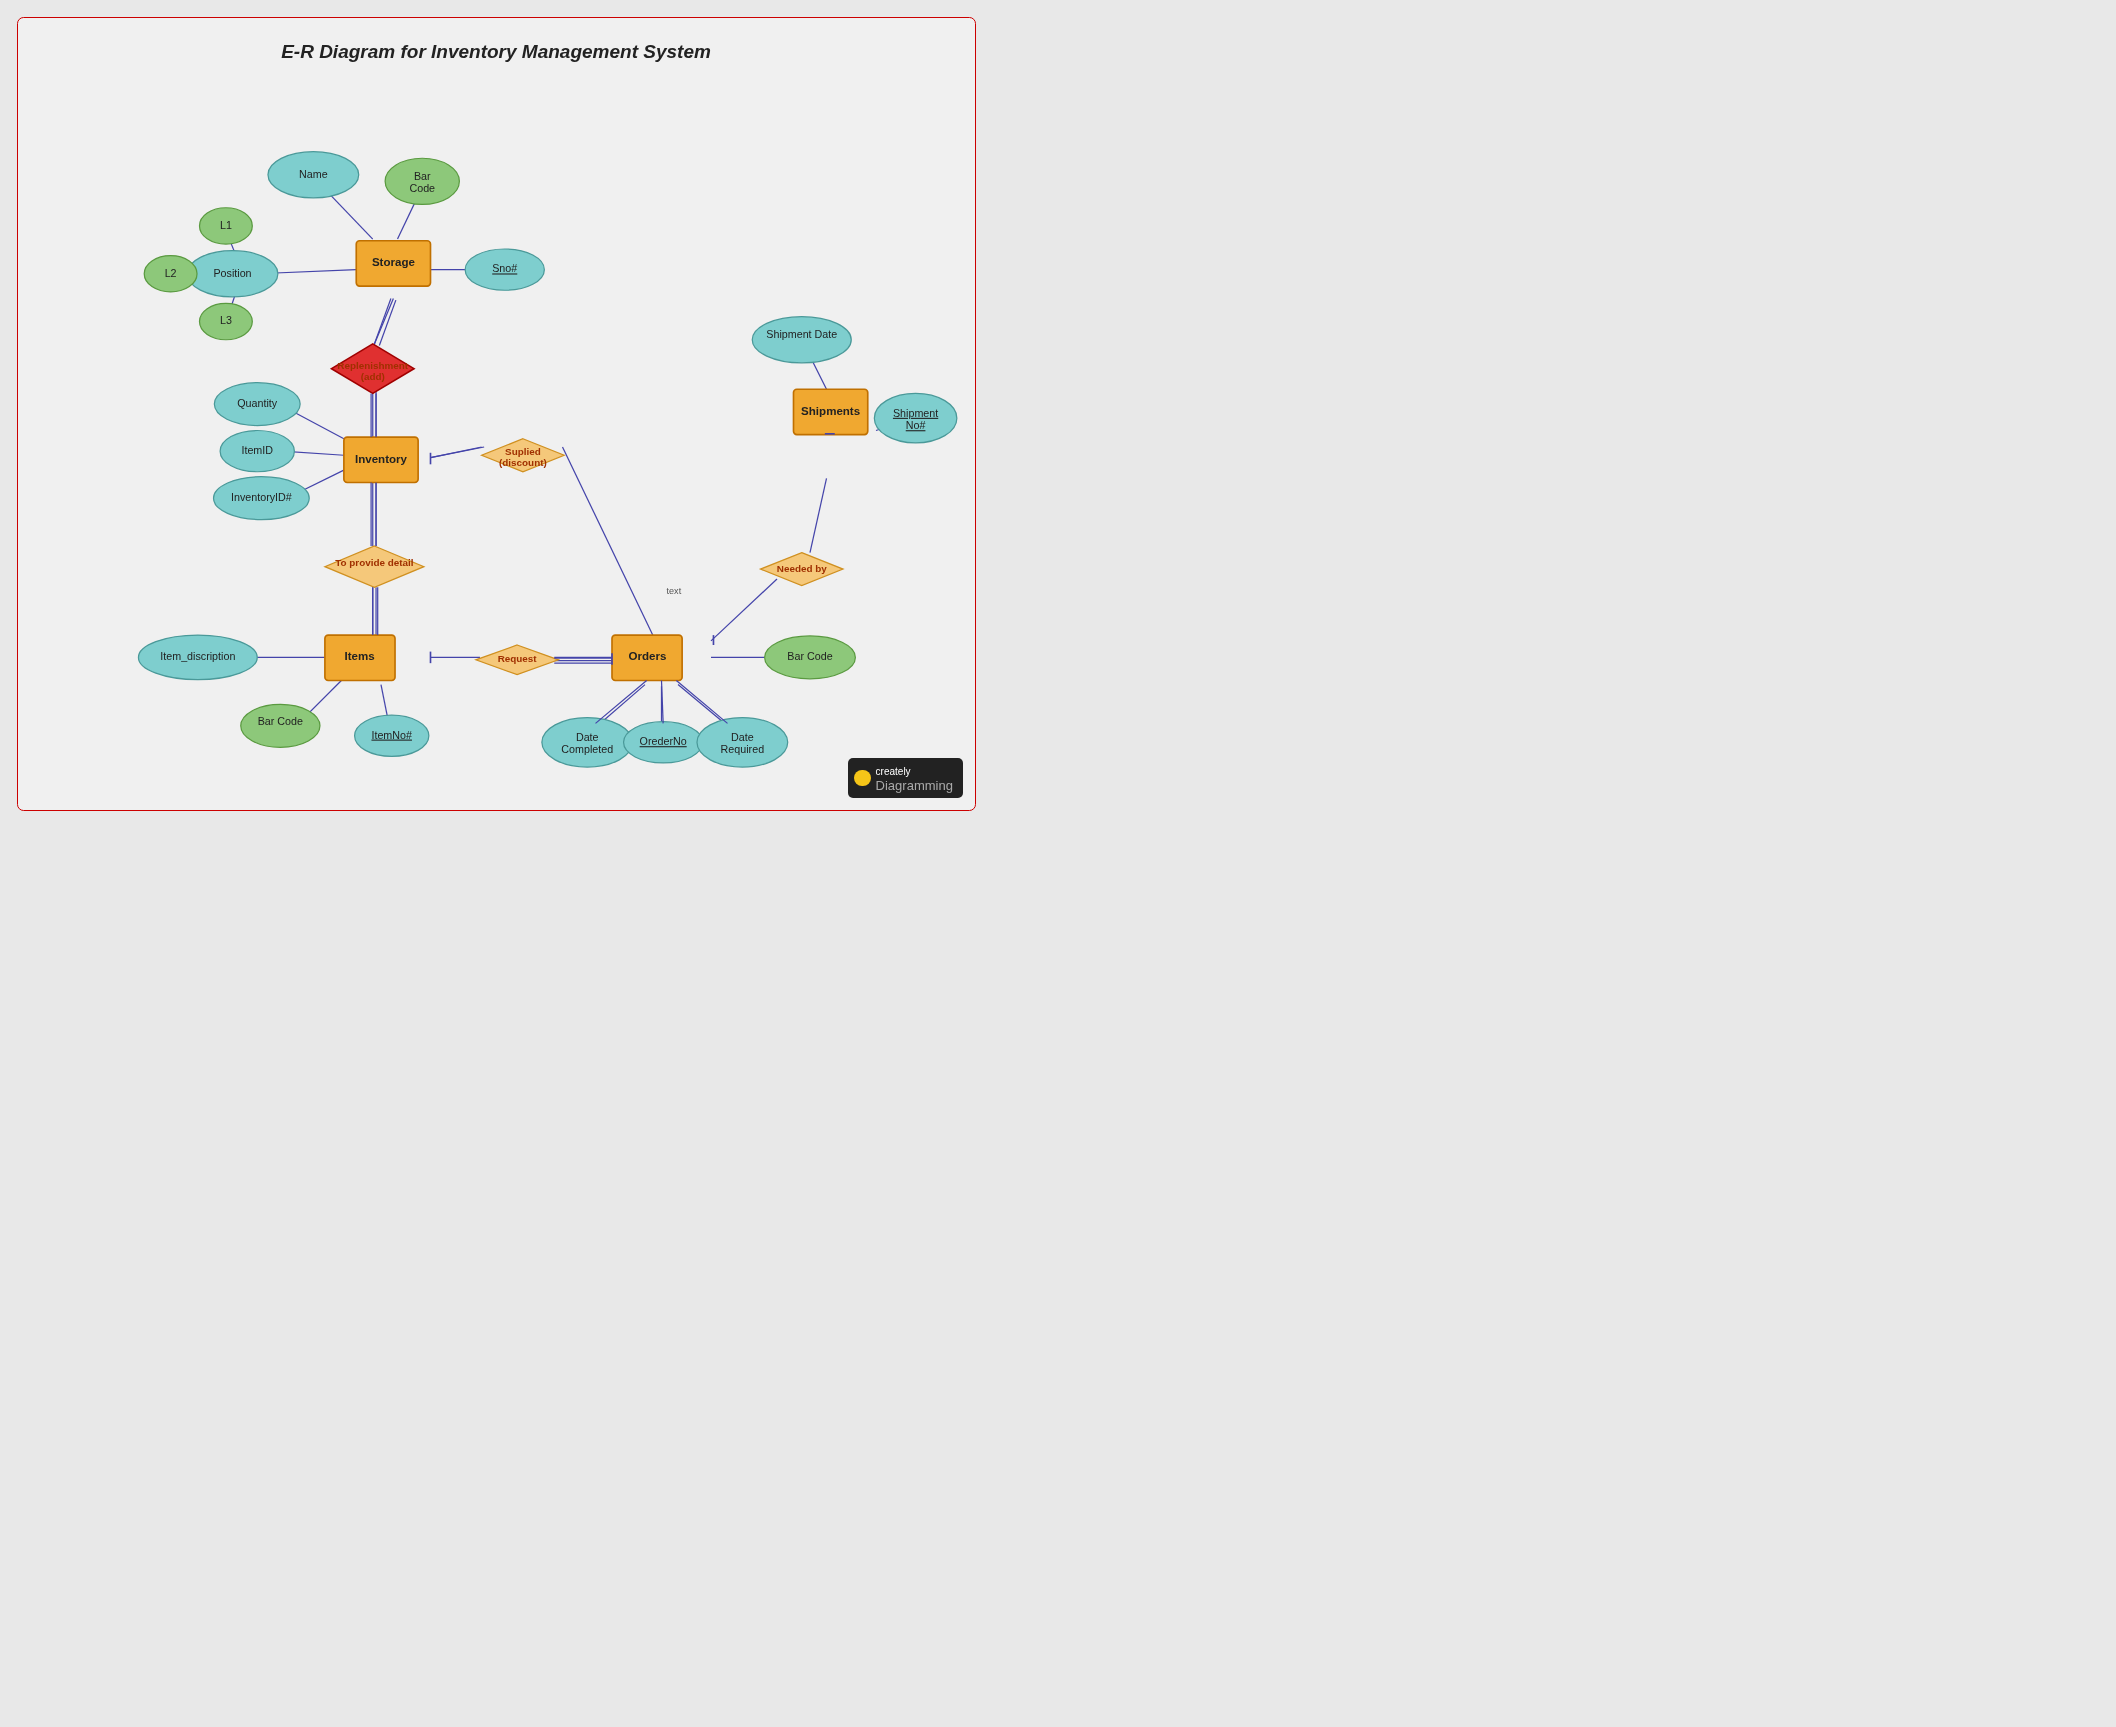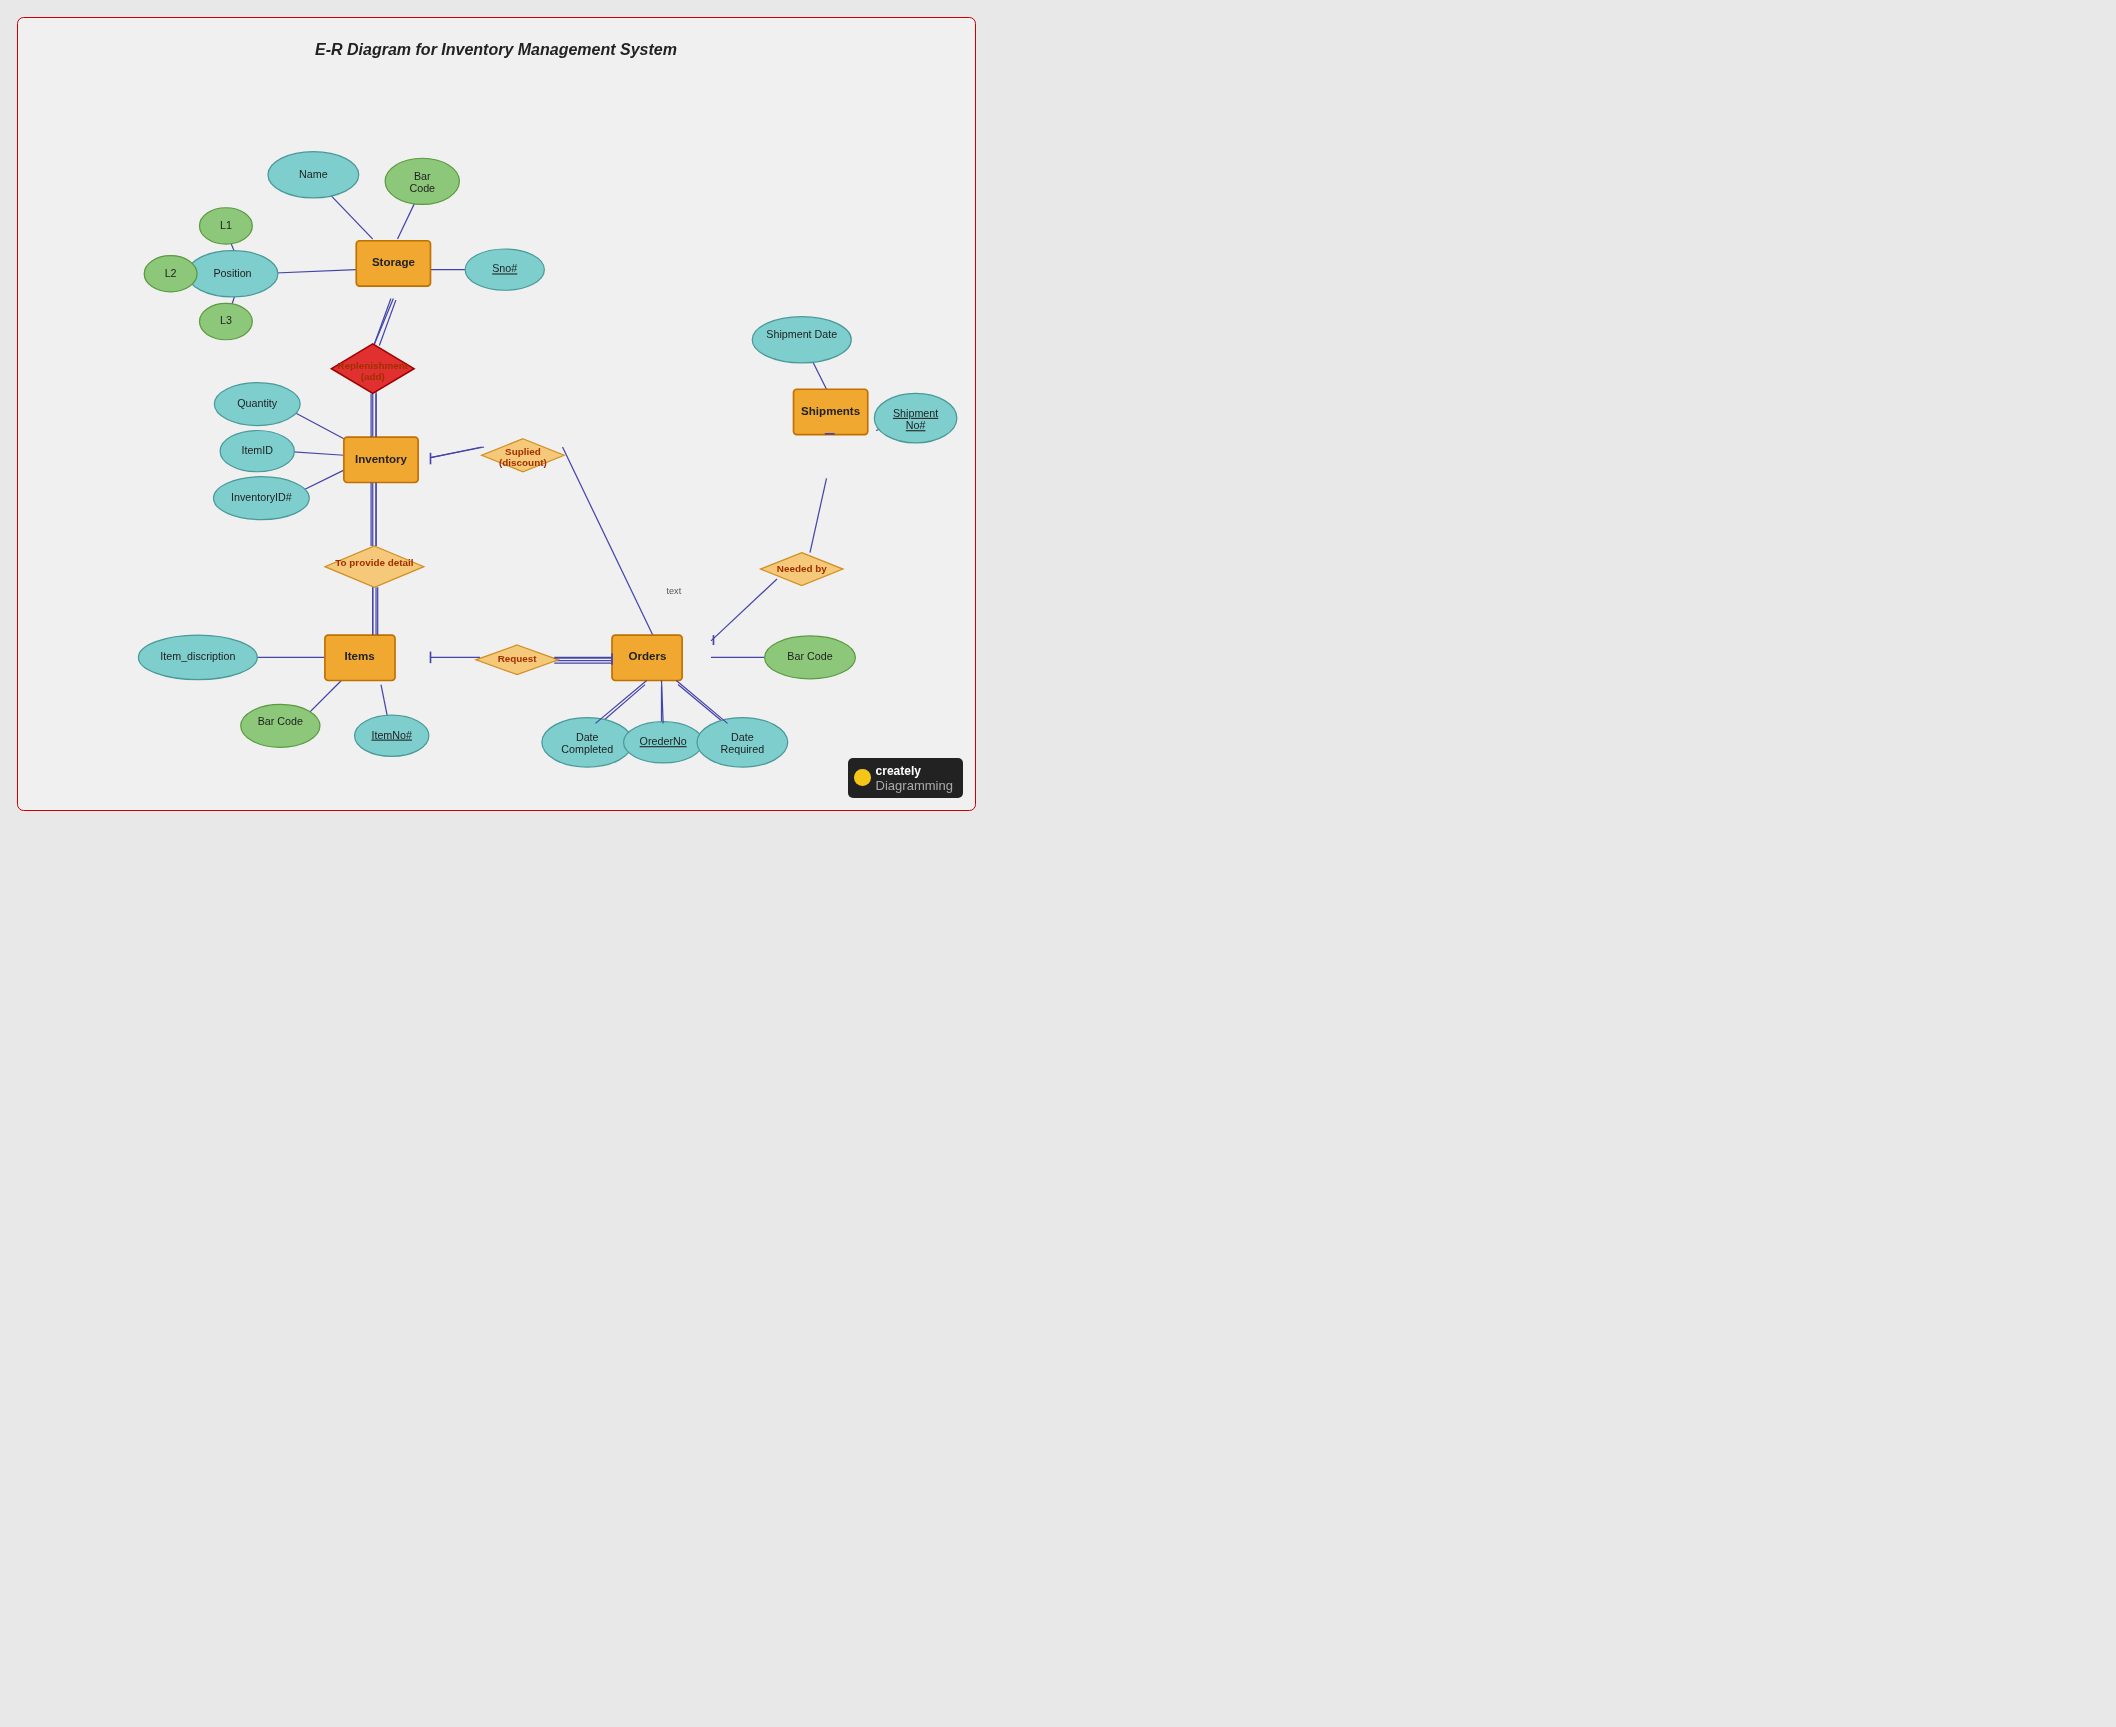--- a/index.html
+++ b/index.html
@@ -16,21 +16,21 @@
       background: #f0f0f0;
       border: 1.7px solid #cc0000;
       border-radius: 6.6px;
       width: 959px;
       height: 794px;
       position: relative;
       overflow: hidden;
     }
     .diagram-title {
       text-align: center;
-      font-size: 16px;
+      font-size: 19px;
       font-style: italic;
       font-weight: bold;
       color: #222;
       padding: 23px 0 8.3px 0;
     }
     svg.diagram-svg {
       position: absolute;
       top: 0;
       left: 0;
       width: 100%;
@@ -111,22 +111,22 @@
     }
     .watermark-bulb {
       width: 16.5px;
       height: 16.5px;
       background: #f5c518;
       border-radius: 50%;
       display: inline-block;
     }
     .watermark-text {
       color: white;
-      font-size: 12px;
-      font-weight: bold;
+      font-size: 10px;
+      font-weight: normal;
       line-height: 1.2;
     }
     .watermark-sub {
       color: #aaa;
       font-size: 13px;
       display: block;
     }
   </style>
 </head>
 <body>

